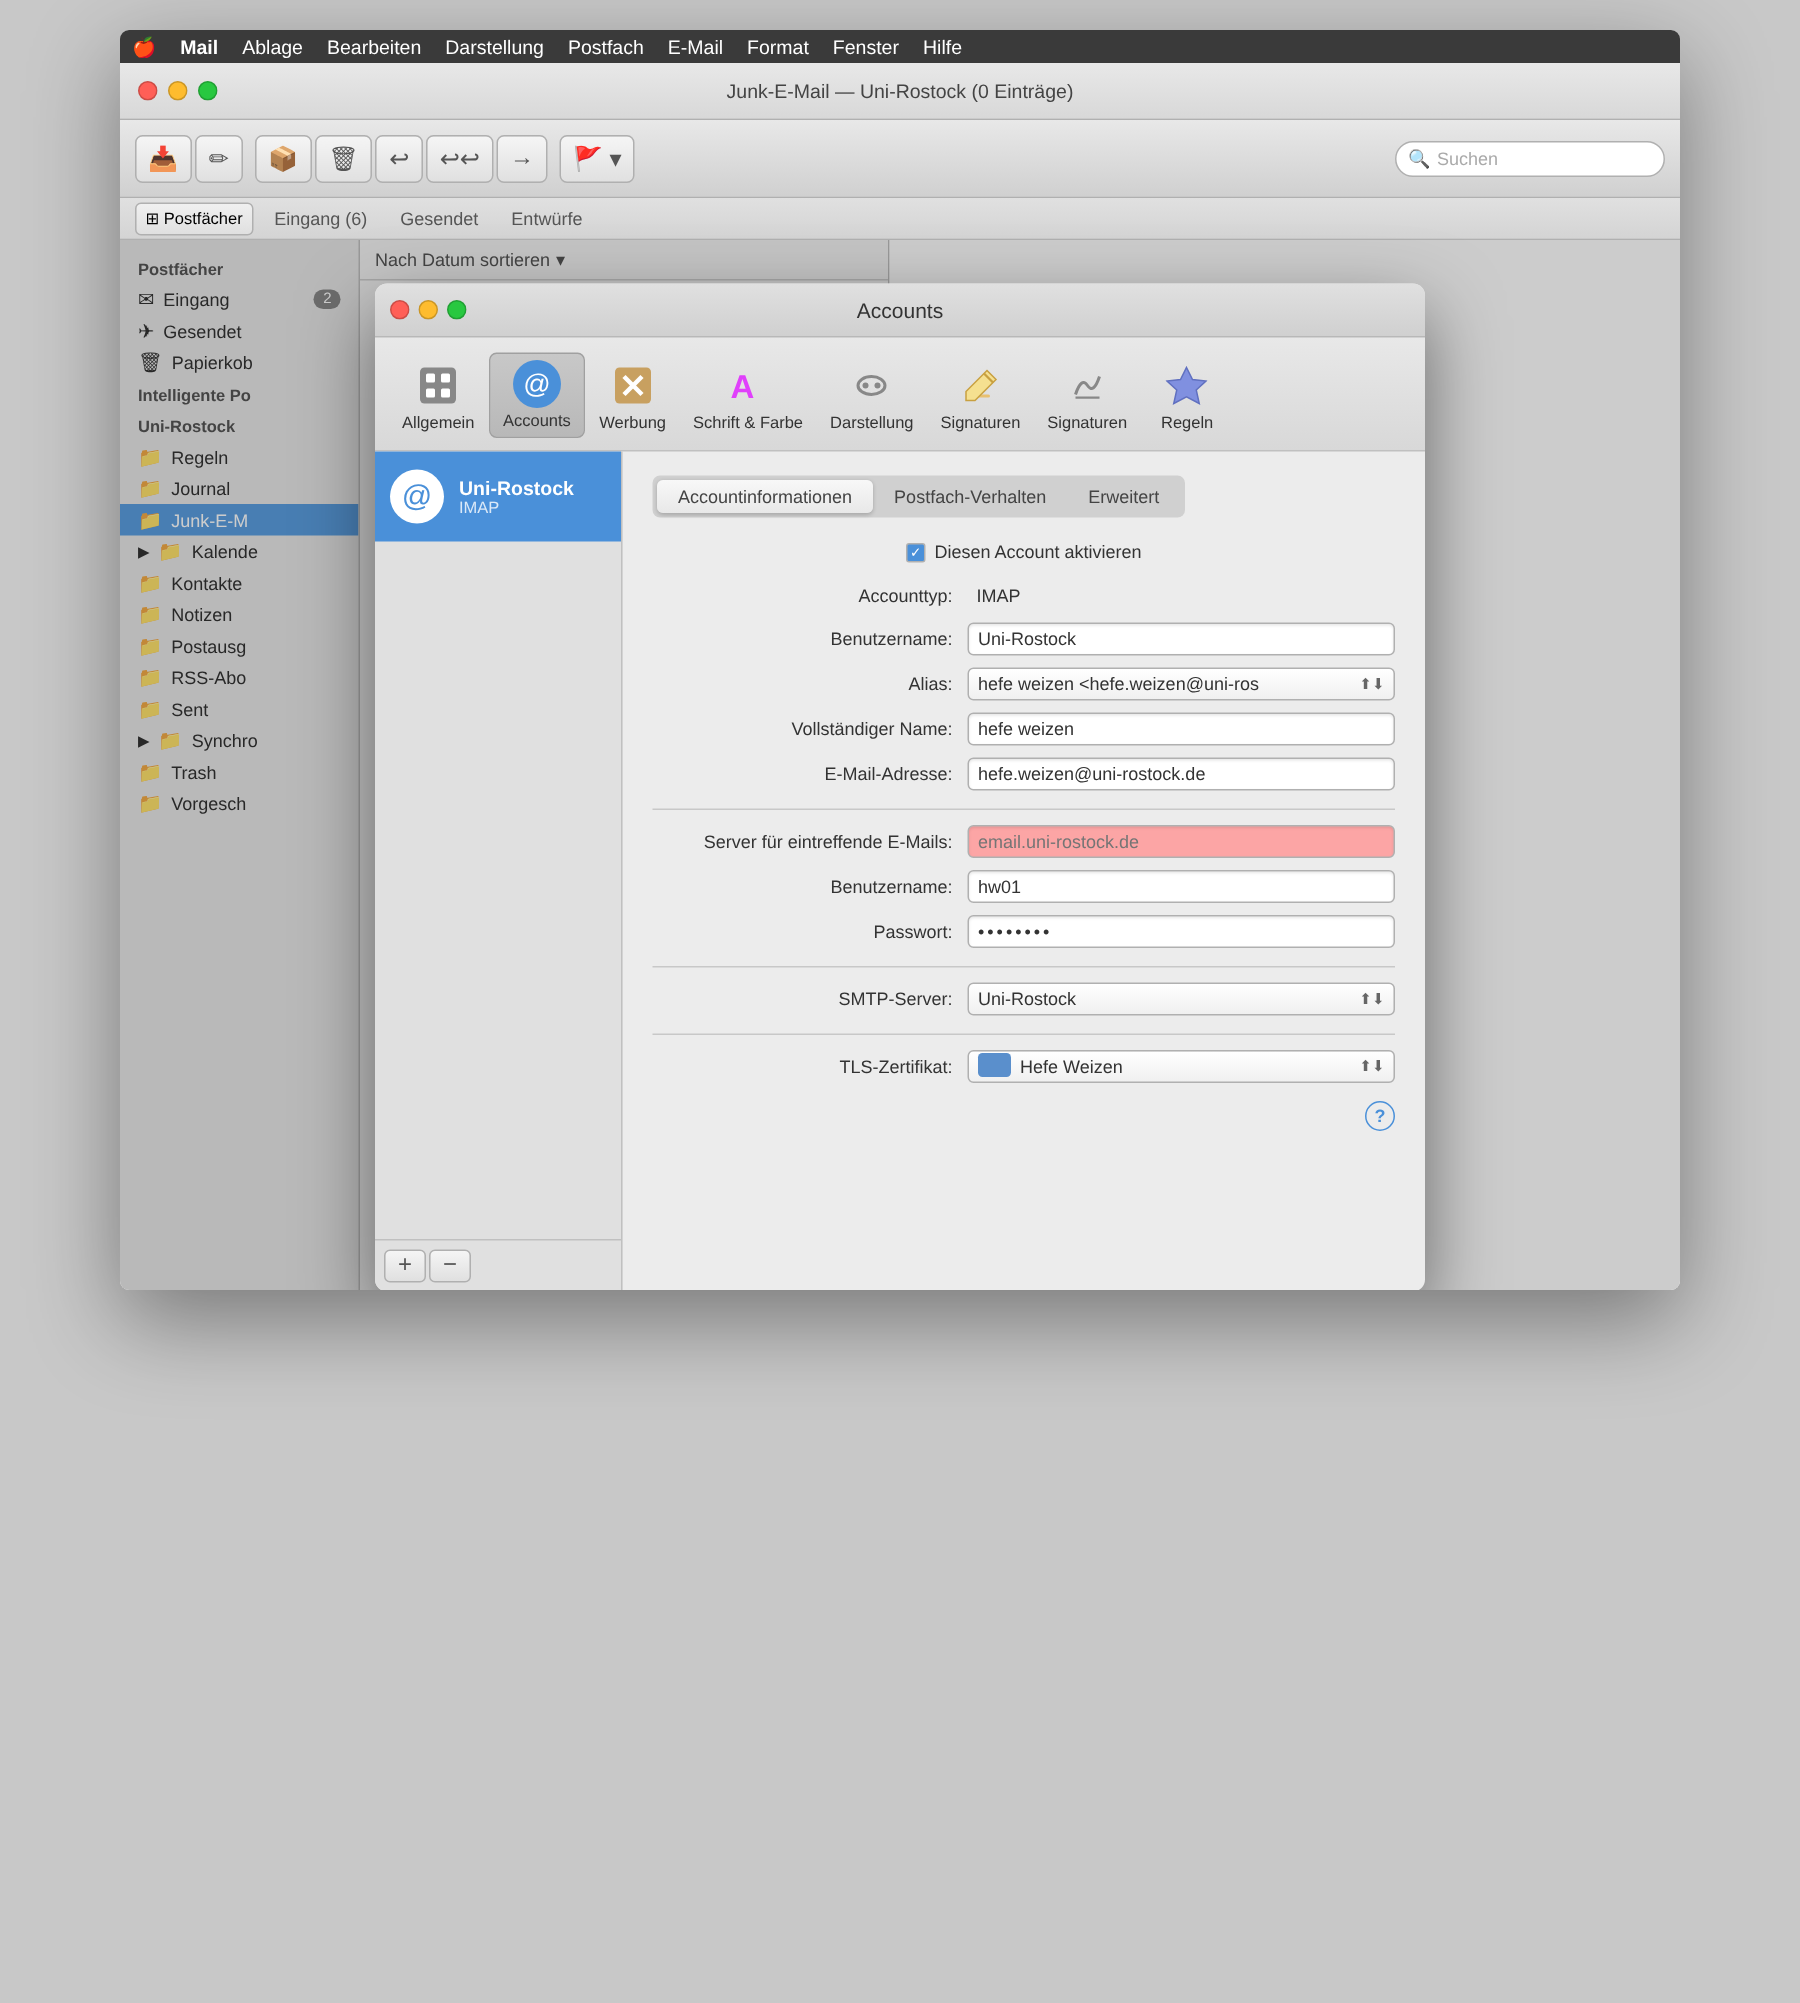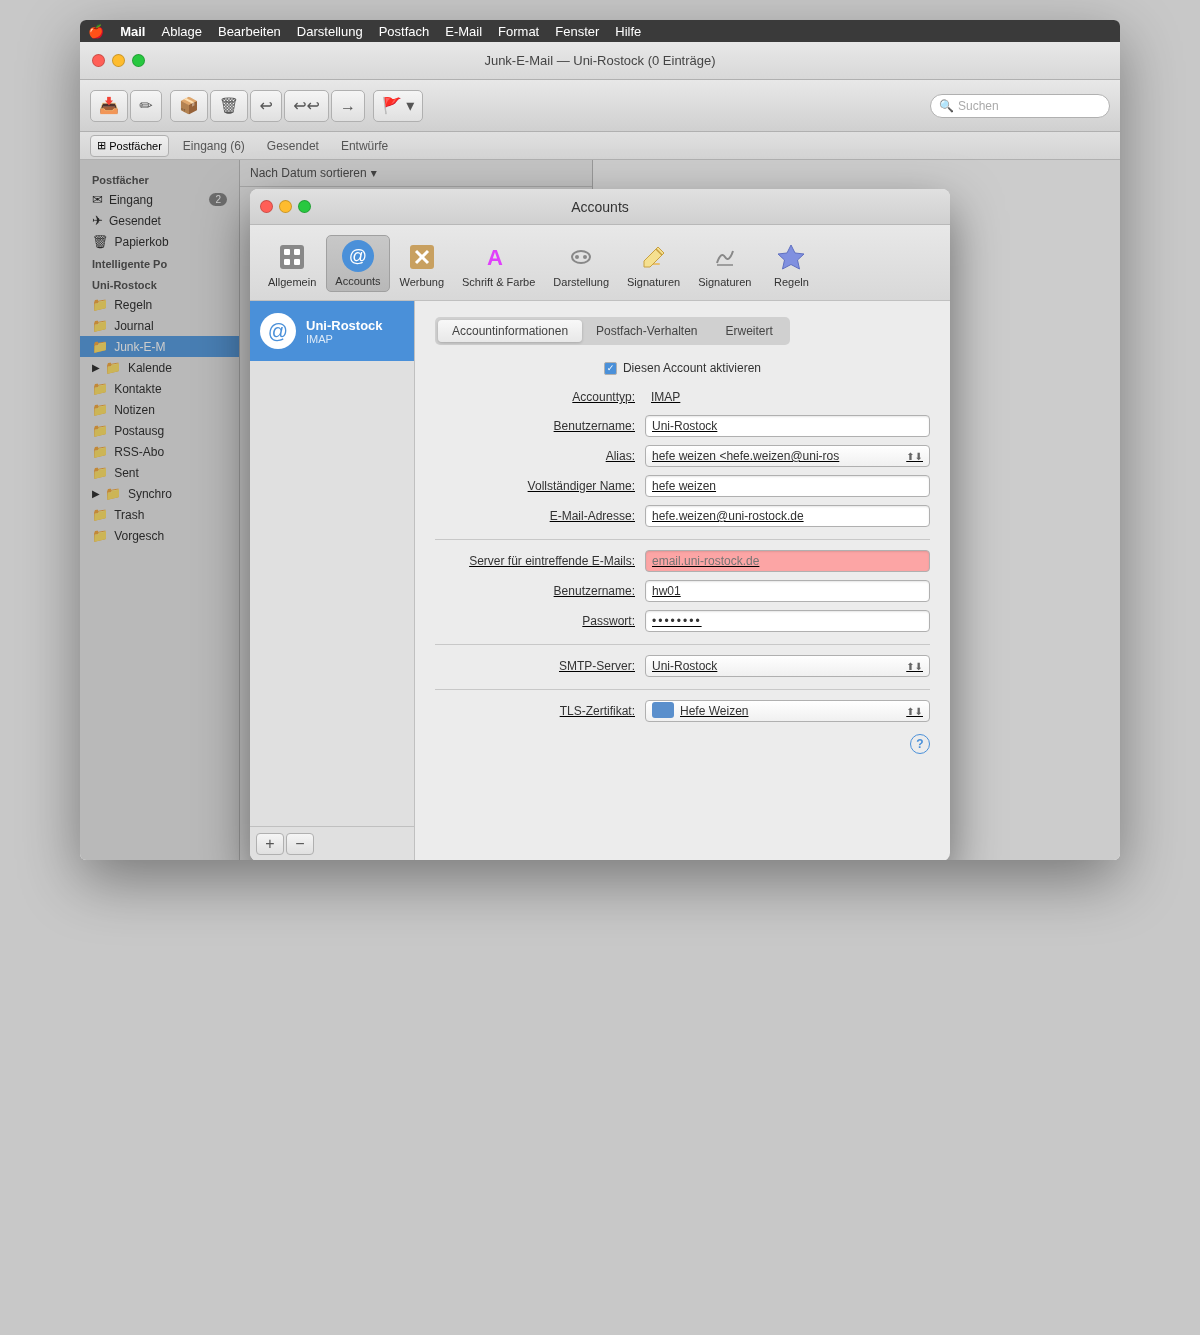--- a/index.html
+++ b/index.html
@@ -404,21 +404,20 @@
     }
 
     
     .form-section {
       margin-bottom: 12px;
     }
     .form-row {
       display: flex;
       align-items: center;
       margin-bottom: 8px;
-      text-decoration: underline;
     }
     .form-label {
       text-align: right;
       width: 200px;
       margin-right: 10px;
       font-size: 12px;
       color: #333;
       flex-shrink: 0;
     }
     .form-input {

